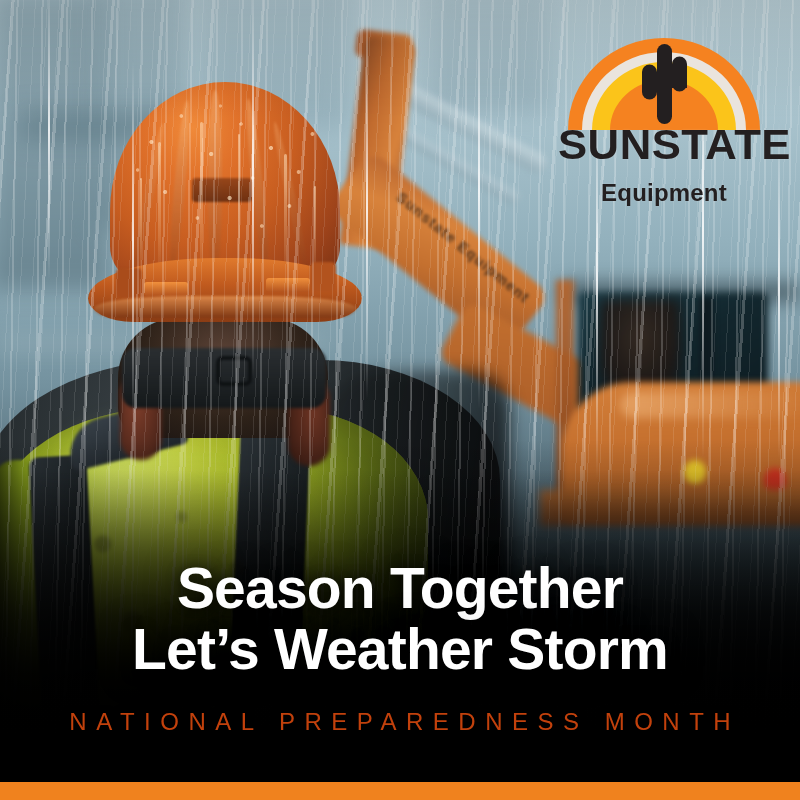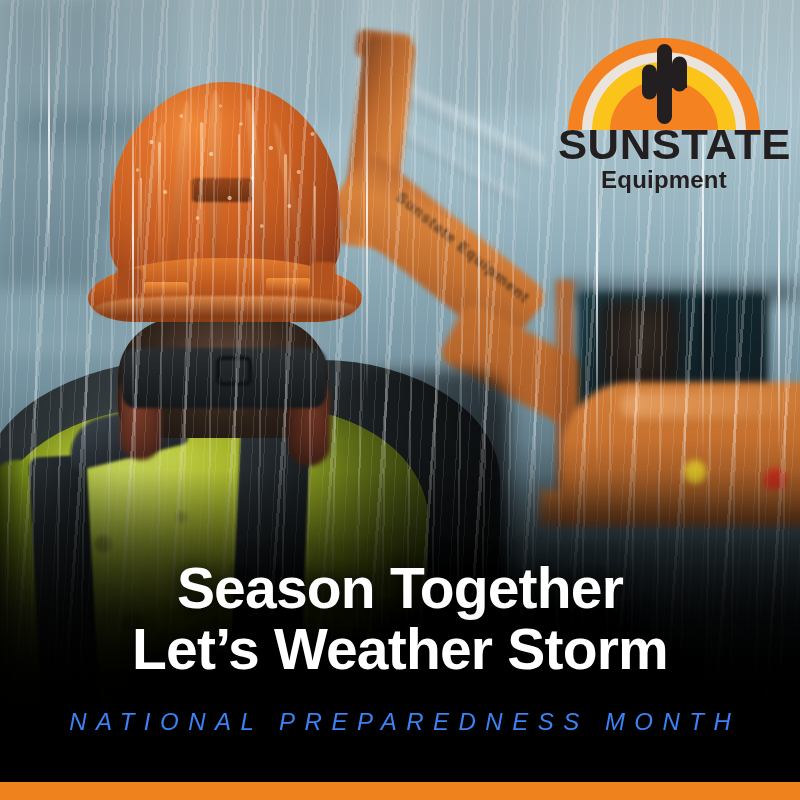--- a/index.html
+++ b/index.html
@@ -467,21 +467,21 @@
     font-family:"Liberation Sans", sans-serif;
     font-weight:700;
     font-size:42px;
     line-height:42px;
     letter-spacing:0.5px;
     transform:scaleX(1.04);
     text-shadow:0 0 2px rgba(255,255,255,.22);
   }
   .logo-equipment{
     display:block;
-    margin-top:2px;
+    margin-top:15px;
     color:#231f20;
     font-family:"Liberation Sans", sans-serif;
     font-weight:700;
     font-size:24px;
     line-height:24px;
     letter-spacing:0.2px;
     text-shadow:0 0 2px rgba(255,255,255,.22);
   }
 </style>
 </head>
@@ -603,18 +603,18 @@
     </svg>
     <div class="logo-word">
       <span class="logo-sunstate">SUNSTATE</span>
       <span class="logo-equipment">Equipment</span>
     </div>
   </div>
 
   <div class="copy">
     <div class="headline" style="color: rgb(255, 255, 255);">Season Together</div>
     <div class="headline" style="color: rgb(255, 255, 255);">Let’s Weather Storm</div>
-    <div class="subhead" style="color: #3b82f6; font-style: italic;">NATIONAL PREPAREDNESS MONTH</div>
+    <div class="subhead" style="color: #c2410c;">NATIONAL PREPAREDNESS MONTH</div>
   </div>
 
   <div class="bottom-bar" style="background: rgb(240, 130, 30);"></div>
 
 </div>
 
 </body></html>

